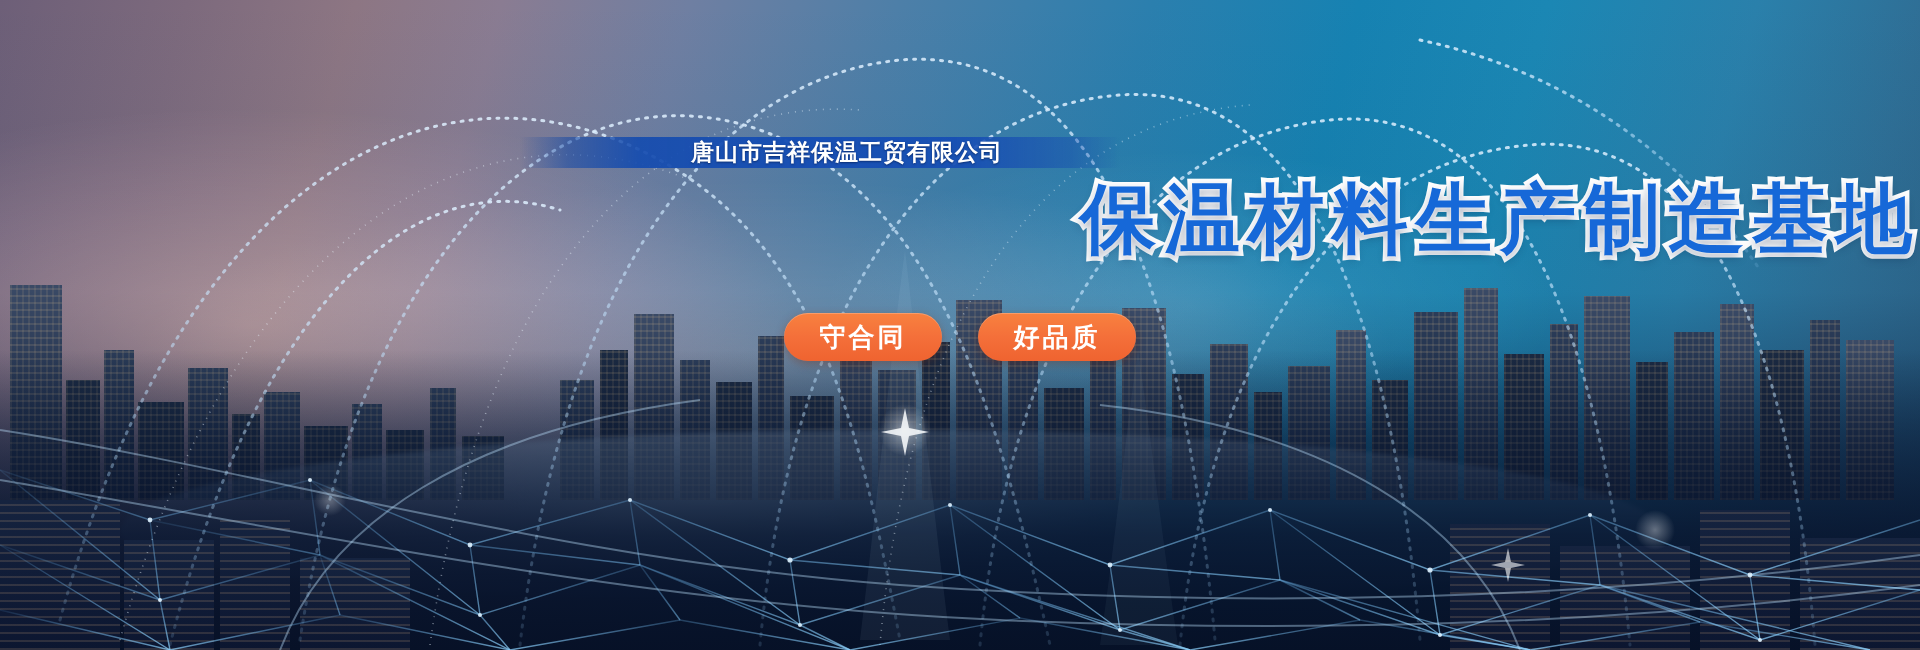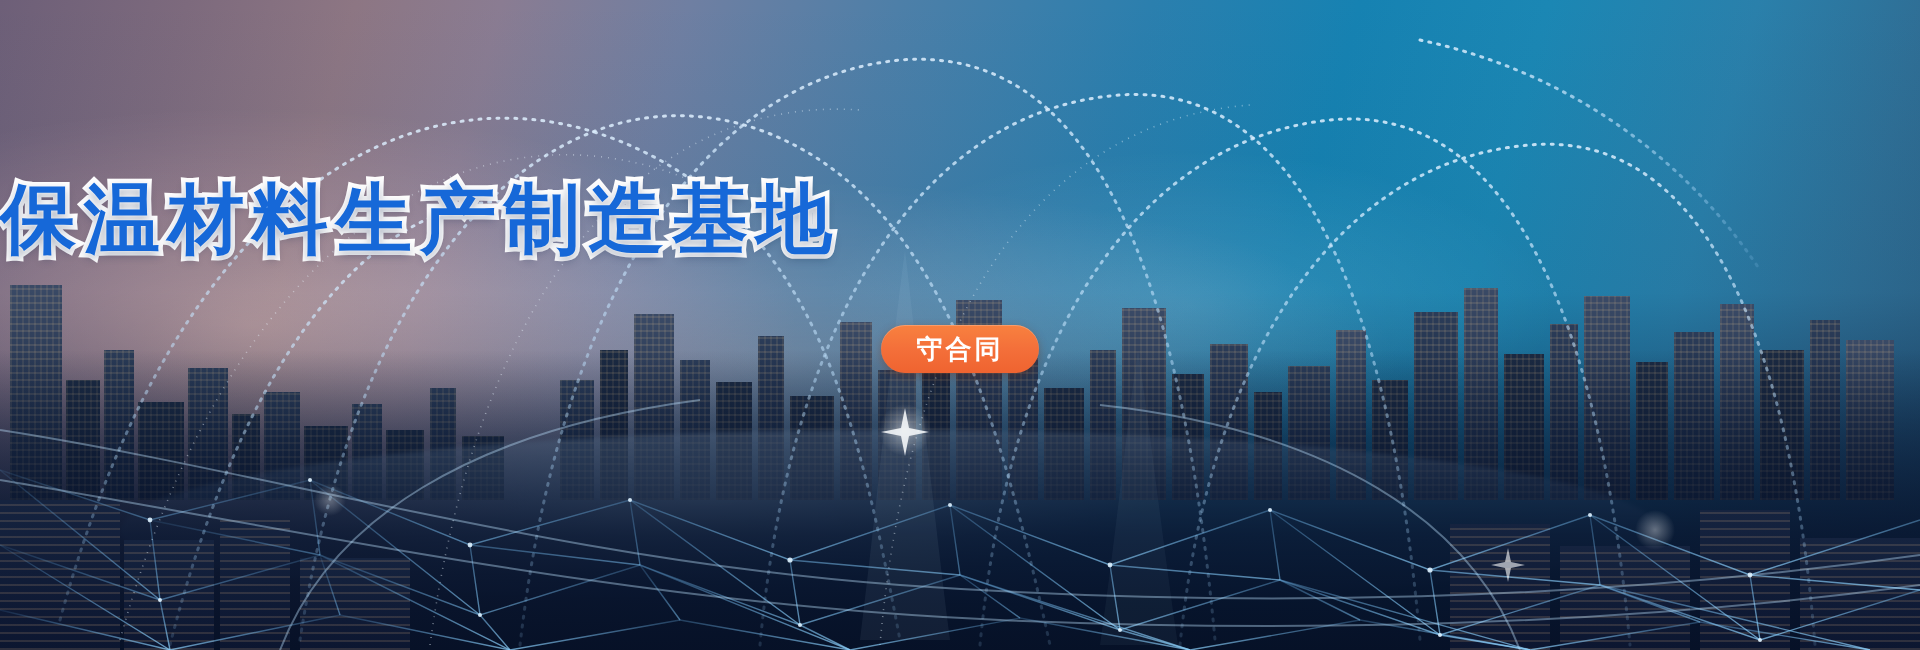--- a/index.html
+++ b/index.html
@@ -93,21 +93,21 @@
   .namebar-text{
     position:absolute;left:0;right:0;top:0;height:31px;
     display:flex;align-items:center;justify-content:center;
     color:#ffffff;font-size:23px;font-weight:700;letter-spacing:1px;
     text-shadow:0 1px 2px rgba(0,20,60,.55);
     white-space:nowrap;padding-left:54px;
   }
   
   .headline{
     position:absolute;left:0;right:0;top:176px;
-    display:flex;justify-content:flex-start;
+    display:flex;justify-content:flex-end;
   }
   .headline-text{
     font-size:76px;font-weight:700;letter-spacing:8px;
     color:#1668d8;
     white-space:nowrap;line-height:1.12;
     -webkit-text-stroke:9px #ffffff;
     paint-order:stroke fill;
     text-shadow:
       0 0 3px rgba(255,255,255,.9),
       0 4px 10px rgba(10,30,70,.35);
@@ -117,21 +117,21 @@
     position:absolute;left:0;right:0;top:313px;
     display:flex;justify-content:center;gap:36px;
   }
   .pill{
     min-width:158px;height:48px;border-radius:26px;
     display:flex;align-items:center;justify-content:center;
     background:linear-gradient(180deg,#f8813f 0%,#f4703a 48%,#ef6330 100%);
     color:#ffffff;font-size:26px;font-weight:700;letter-spacing:3px;
     padding:0 26px;
     box-shadow:0 3px 10px rgba(120,40,10,.35), inset 0 1px 0 rgba(255,255,255,.22);
-    cursor:pointer;user-select:none;margin-top:12px;
+    cursor:pointer;user-select:none;
   }
 </style>
 </head>
 <body>
 
 <div id="banner">
 
   <div class="layer sky"></div>
   <div class="layer warmglow"></div>
 
@@ -276,25 +276,31 @@
 
       <g opacity="0.30">
         <path d="M 860,640 C 880,480 890,360 905,250 C 918,360 930,480 950,640 Z" fill="#cfe9ff" opacity="0.22"></path>
         <path d="M 1100,645 C 1118,520 1126,430 1138,350 C 1150,430 1160,520 1178,645 Z" fill="#cfe9ff" opacity="0.16"></path>
       </g>
     </svg>
   </div>
 
   <div class="content">
 
+    <div class="namebar">
+      <div class="namebar-text">唐山市吉祥保温工贸有限公司</div>
+    </div>
 
     <div class="headline">
       <div class="headline-text">保温材料生产制造基地</div>
     </div>
 
     <div class="pills">
       <div class="pill">
         <span>守合同</span>
       </div>
+      <div class="pill">
+        <span>好品质</span>
+      </div>
     </div>
 
   </div>
 </div>
 
 </body></html>

